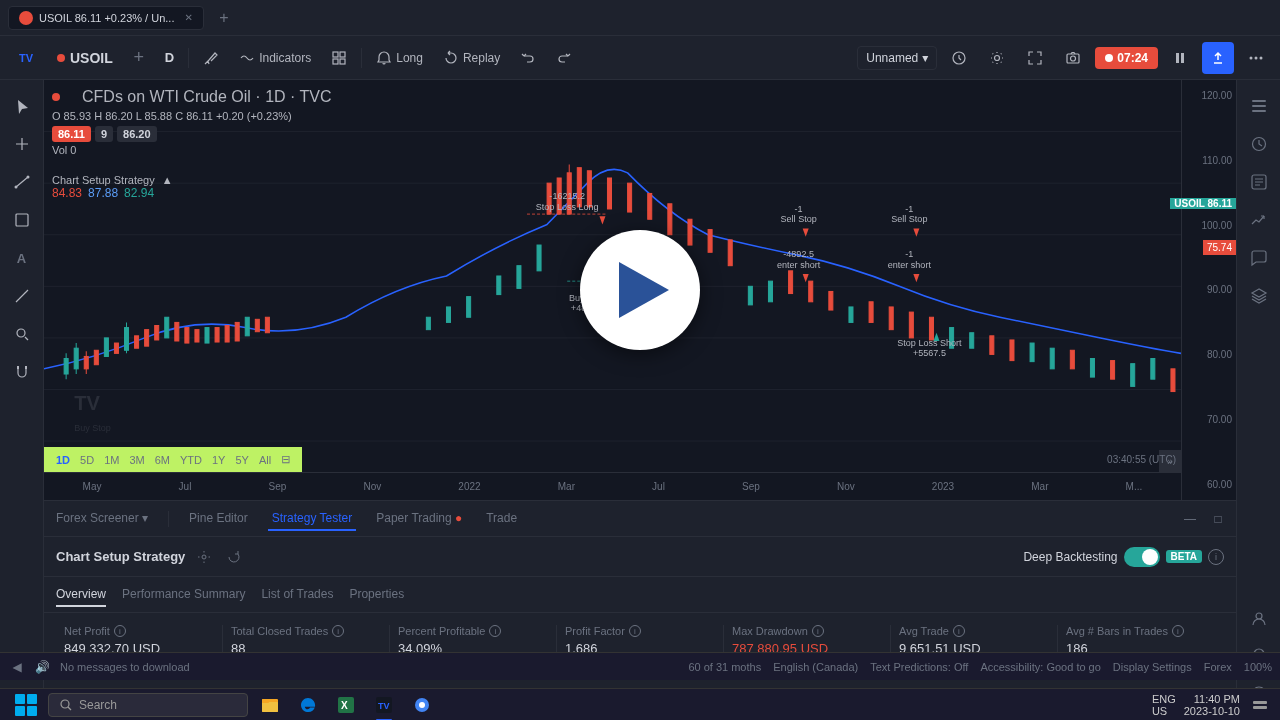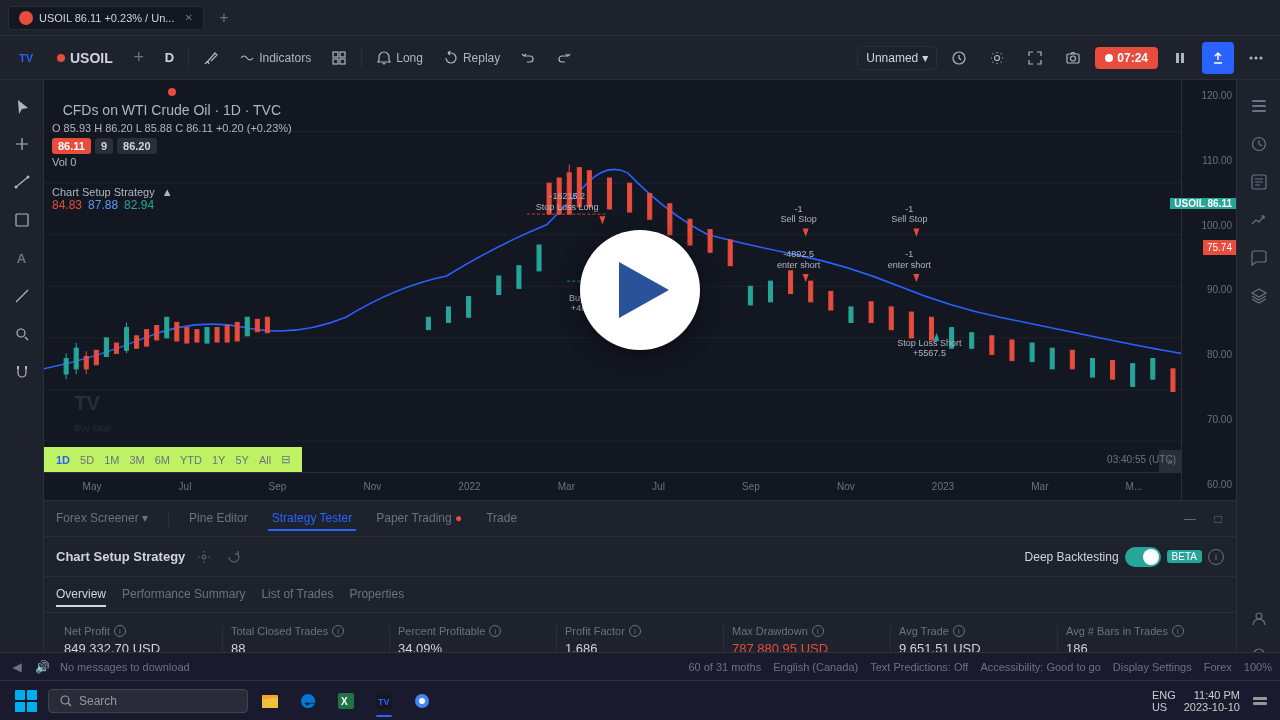--- a/index.html
+++ b/index.html
@@ -30,21 +30,21 @@
 
     
     .left-sidebar { width: 44px; background: #1e222d; border-right: 1px solid #2a2e39; display: flex; flex-direction: column; align-items: center; padding: 8px 0; gap: 2px; }
     .sidebar-icon { width: 36px; height: 36px; display: flex; align-items: center; justify-content: center; color: #6b7280; cursor: pointer; border-radius: 4px; font-size: 14px; }
 
     
     .chart-area { flex: 1; position: relative; background: #131722; overflow: hidden; }
 
     
     .chart-info { position: absolute; top: 8px; left: 8px; z-index: 10; }
-    .chart-title { display: flex; align-items: center; gap: 6px; font-size: 14px; color: #b2b5be; margin-bottom: 4px; flex-direction: column; }
+    .chart-title { display: flex; align-items: center; gap: 22px; font-size: 16px; color: #b2b5be; margin-bottom: 4px; }
     .chart-dot { width: 8px; height: 8px; background: #e74c3c; border-radius: 50%; }
     .chart-ohlc { font-size: 11px; color: #b2b5be; }
     .price-badges { display: flex; gap: 4px; margin-top: 4px; }
     .price-badge { padding: 2px 6px; border-radius: 3px; font-size: 11px; font-weight: bold; }
     .price-badge.red { background: #e74c3c; color: white; }
     .price-badge.gray { background: #2a2e39; color: #d1d4dc; }
     .vol-info { font-size: 11px; color: #b2b5be; margin-top: 2px; }
     .strategy-info { font-size: 11px; color: #b2b5be; margin-top: 18px; }
     .strategy-values { display: flex; gap: 6px; }
     .sv-red { color: #e74c3c; }
@@ -80,21 +80,21 @@
     .bottom-tabs-right { margin-left: auto; display: flex; align-items: center; gap: 8px; }
     .minimize-btn { width: 20px; height: 20px; display: flex; align-items: center; justify-content: center; color: #6b7280; cursor: pointer; }
 
     
     .strategy-header { display: flex; align-items: center; height: 40px; padding: 0 12px; border-bottom: 1px solid #2a2e39; gap: 8px; }
     .strategy-name { font-size: 13px; font-weight: bold; color: #d1d4dc; }
     .strategy-icon-btn { width: 22px; height: 22px; display: flex; align-items: center; justify-content: center; color: #6b7280; cursor: pointer; border-radius: 3px; }
     .deep-backtesting { display: flex; align-items: center; gap: 6px; margin-left: auto; }
     .toggle { width: 36px; height: 20px; background: #26a69a; border-radius: 10px; position: relative; cursor: pointer; }
     .toggle-knob { position: absolute; right: 2px; top: 2px; width: 16px; height: 16px; background: white; border-radius: 50%; }
-    .beta-badge { background: #26a69a; color: white; font-size: 10px; padding: 1px 5px; border-radius: 3px; font-weight: normal; }
+    .beta-badge { background: #26a69a; color: white; font-size: 10px; padding: 1px 5px; border-radius: 3px; font-weight: bold; }
     .info-icon { width: 16px; height: 16px; border: 1px solid #6b7280; border-radius: 50%; display: flex; align-items: center; justify-content: center; font-size: 9px; color: #6b7280; cursor: pointer; }
 
     
     .overview-tabs { display: flex; align-items: center; height: 36px; padding: 0 12px; gap: 16px; border-bottom: 1px solid #2a2e39; }
     .ov-tab { font-size: 12px; color: #6b7280; cursor: pointer; padding: 4px 0; border-bottom: 2px solid transparent; }
     .ov-tab.active { color: #d1d4dc; border-bottom-color: #d1d4dc; }
 
     
     .stats-row { display: flex; align-items: flex-start; padding: 12px 12px; gap: 0; }
     .stat-item { flex: 1; padding: 0 8px; border-right: 1px solid #2a2e39; }
@@ -102,21 +102,21 @@
     .stat-label { font-size: 11px; color: #6b7280; display: flex; align-items: center; gap: 4px; margin-bottom: 4px; }
     .stat-value { font-size: 13px; color: #d1d4dc; font-weight: 500; }
     .stat-sub { font-size: 11px; color: #26a69a; margin-top: 2px; }
     .stat-sub.red { color: #e74c3c; }
     .stat-info-icon { width: 12px; height: 12px; border: 1px solid #6b7280; border-radius: 50%; display: flex; align-items: center; justify-content: center; font-size: 8px; color: #6b7280; }
 
     
     .right-sidebar { width: 44px; background: #1e222d; border-left: 1px solid #2a2e39; display: flex; flex-direction: column; align-items: center; padding: 8px 0; gap: 2px; }
 
     
-    .taskbar { position: absolute; bottom: 0; left: 0; right: 0; height: 40px; background: #1a1a2e; display: flex; align-items: center; padding: 0 8px; gap: 4px; z-index: 100; border-top: 1px solid #333; }
+    .taskbar { position: absolute; bottom: 0; left: 0; right: 0; height: 32px; background: #1a1a2e; display: flex; align-items: center; padding: 0 8px; gap: 4px; z-index: 100; border-top: 1px solid #333; }
     .taskbar-start { width: 36px; height: 36px; display: flex; align-items: center; justify-content: center; cursor: pointer; background: transparent; border-radius: 4px; }
     .windows-logo { width: 22px; height: 22px; display: grid; grid-template-columns: 1fr 1fr; gap: 2px; }
     .win-quad { border-radius: 1px; }
     .taskbar-search { display: flex; align-items: center; gap: 6px; background: #2a2a3a; border: 1px solid #444; border-radius: 4px; padding: 4px 10px; width: 200px; cursor: pointer; }
     .taskbar-search-text { font-size: 12px; color: #999; }
     .taskbar-apps { display: flex; align-items: center; gap: 2px; }
     .taskbar-app { width: 36px; height: 36px; display: flex; align-items: center; justify-content: center; cursor: pointer; border-radius: 4px; position: relative; }
     .taskbar-app.active::after { content: ''; position: absolute; bottom: 2px; left: 50%; transform: translateX(-50%); width: 16px; height: 2px; background: #2962ff; border-radius: 1px; }
     .taskbar-right { margin-left: auto; display: flex; gap: 8px; }
     .taskbar-systray { display: flex; align-items: center; gap: 4px; }

